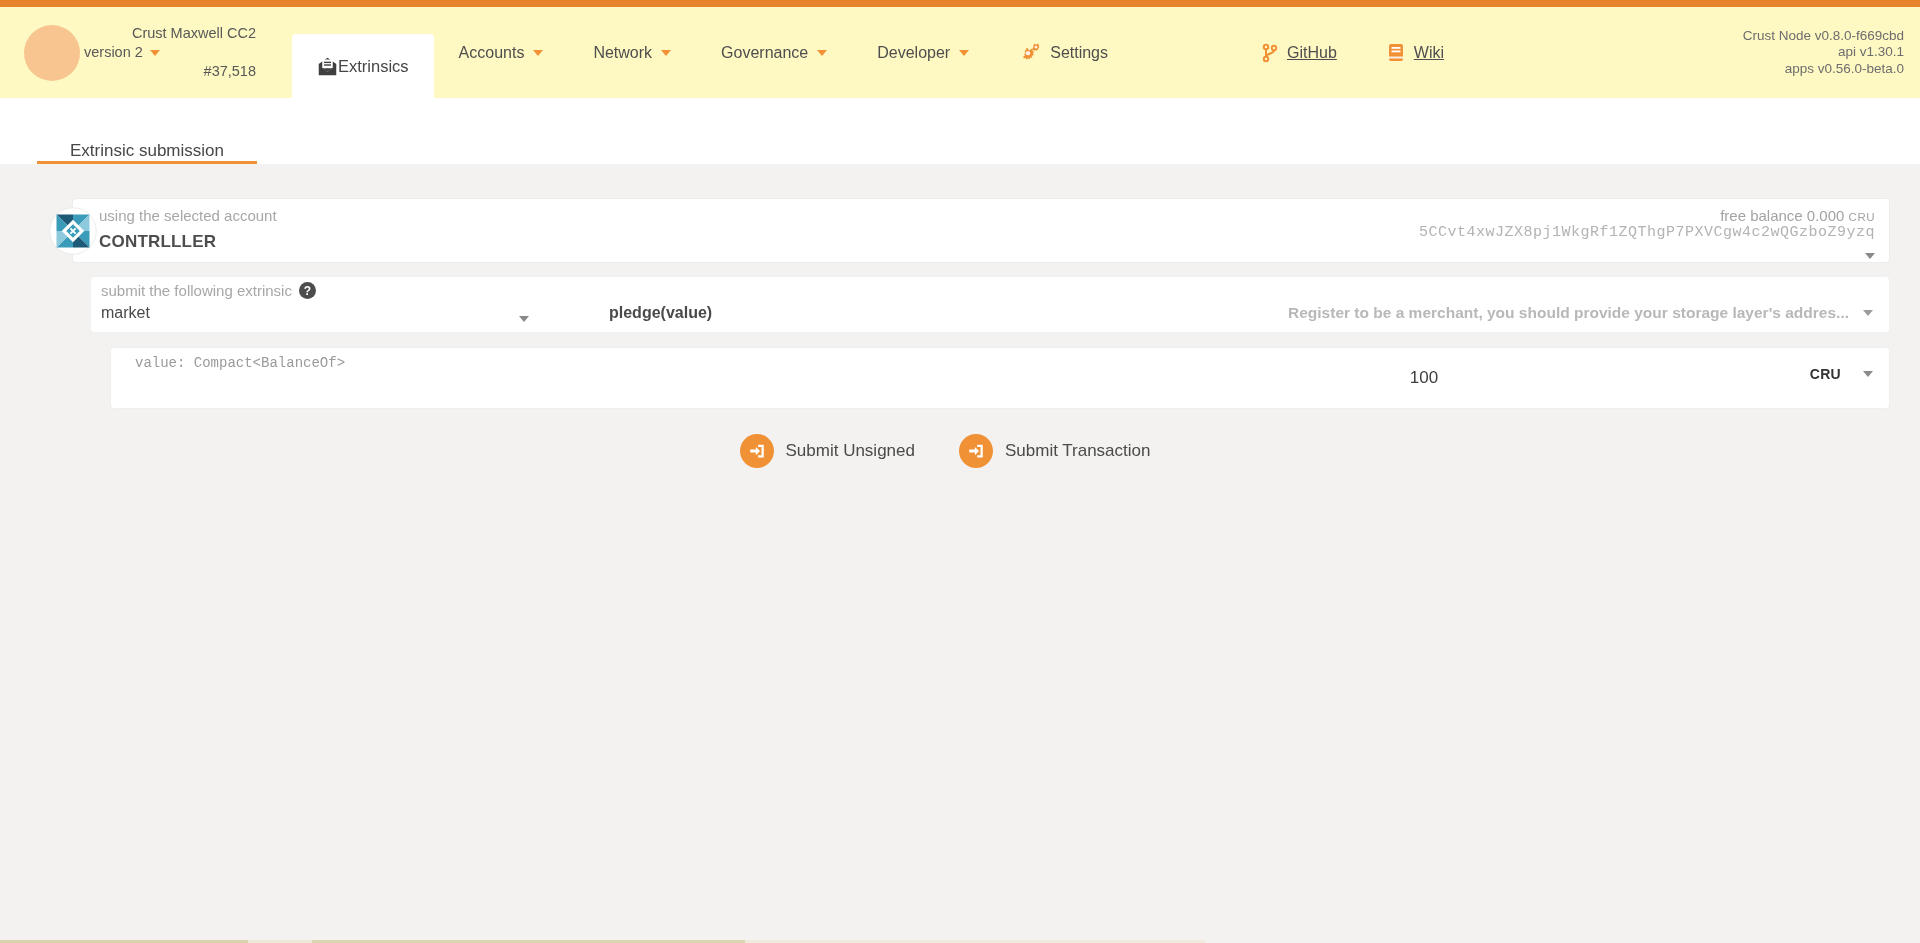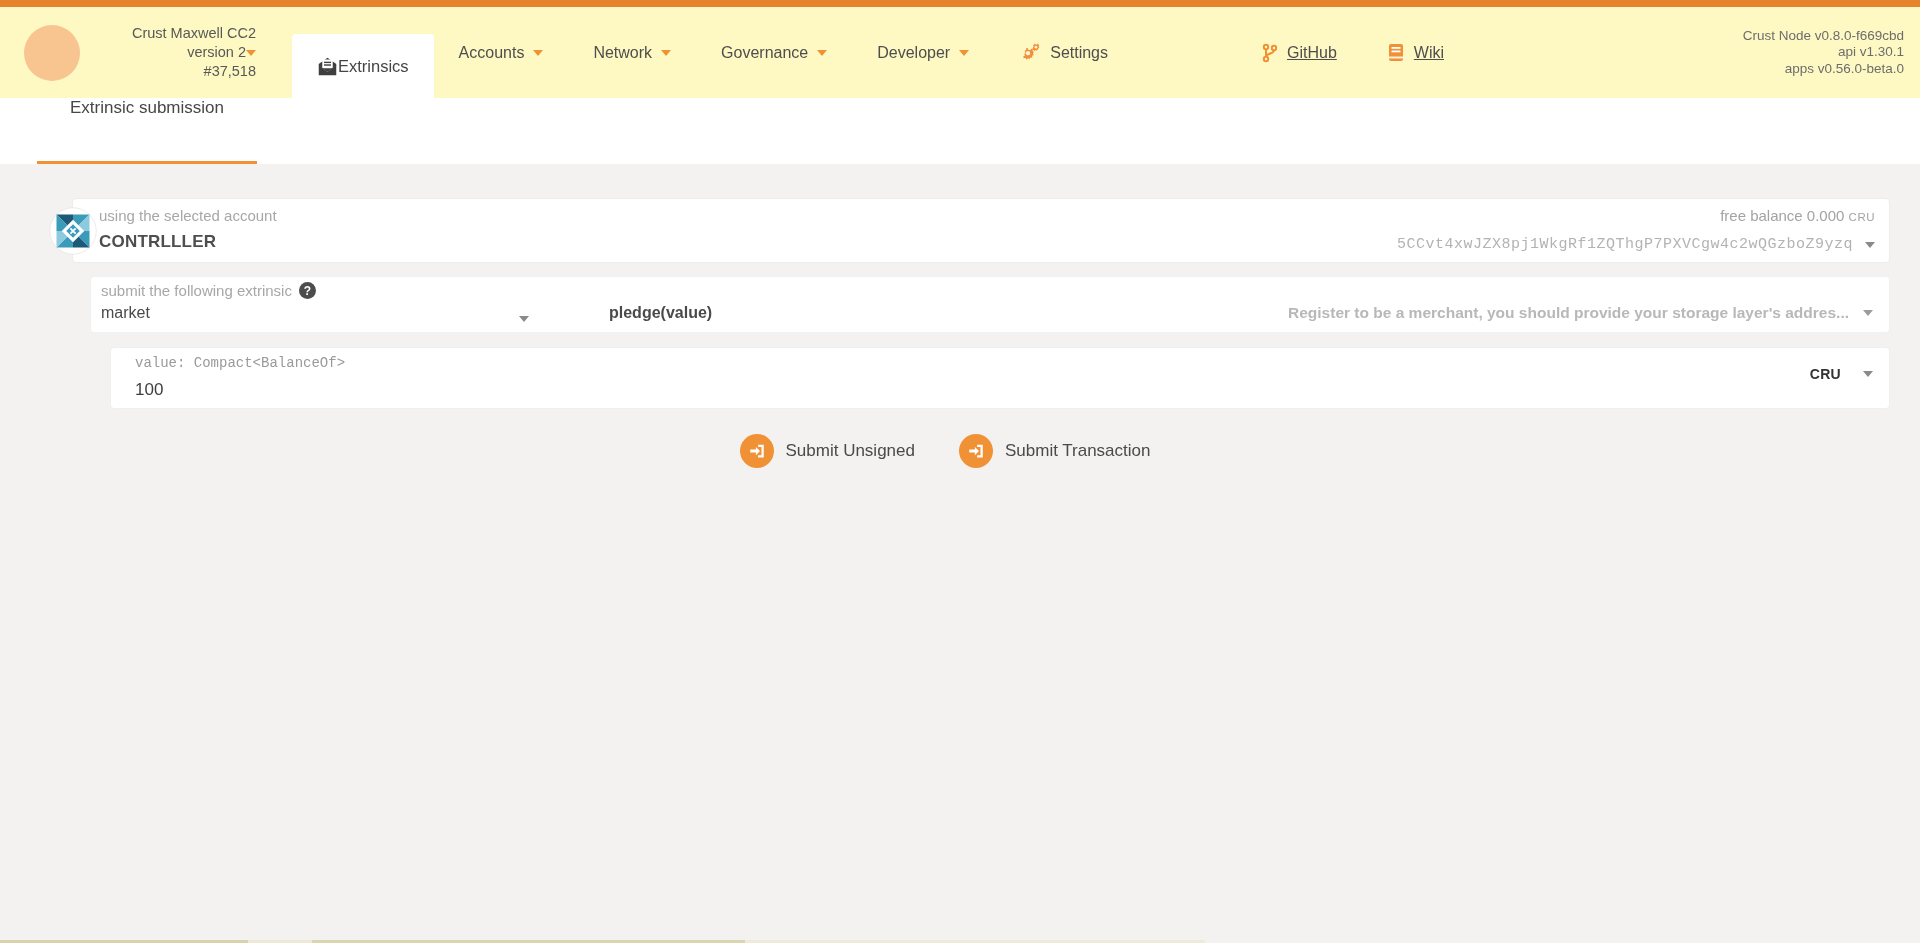--- a/index.html
+++ b/index.html
@@ -4,64 +4,64 @@
 <style>
   * { margin:0; padding:0; box-sizing:border-box; }
   html,body { width:1920px; height:943px; overflow:hidden; }
   body { font-family:"Liberation Sans", sans-serif; background:#f3f2f0; position:relative; color:#4e4e4e; }
 
   
   .top-strip { height:7px; background:#e8832d; }
   .header { height:91px; background:#fef9c3; display:flex; align-items:stretch; padding:0 16px 0 24px; }
   .logo { width:56px; height:56px; border-radius:50%; background:#f8c591; align-self:center; flex:none; }
   .chain-info { width:172px; margin-left:4px; text-align:right; align-self:center; color:#585858; font-size:14.5px; line-height:19px; flex:none; }
-  .chain-info .ver-row { display:flex; justify-content:flex-end; align-items:center; }
+  .chain-info .ver-row { display:flex; align-items:center; gap:7px; }
   .caret { width:0; height:0; border-left:5px solid transparent; border-right:5px solid transparent; border-top:6px solid currentColor; display:inline-block; flex:none; }
   .caret.orange { color:#f19135; }
   .caret.gray { color:#8a8a8a; }
   .caret.light { color:#9c9c9c; }
 
   .active-tab { margin-left:36px; align-self:flex-end; height:64px; background:#ffffff; border-radius:4px 4px 0 0; display:flex; align-items:center; padding:0 25px; font-size:16.5px; color:#454545; cursor:pointer; }
   .main-nav { display:flex; align-items:center; }
   .nav-item { display:flex; align-items:center; gap:9px; padding:0 25px; font-size:16px; color:#4e4e4e; cursor:pointer; height:100%; }
   .nav-item .ico { display:inline-flex; }
   .ext-links { display:flex; margin-left:104px;text-decoration:underline; }
   .node-info { margin-left:auto; align-self:center; text-align:right; color:#6d6d6d; font-size:13.5px; line-height:16.5px; white-space:nowrap; }
 
   
   .subtab-bar { height:66px; background:#ffffff; display:flex; padding-left:37px; }
-  .subtab { width:220px; display:flex; align-items:flex-start; justify-content:center; font-size:17px; color:#474747; border-bottom:3px solid #f19135; cursor:pointer; }
+  .subtab { width:220px; display:flex; align-items:flex-end; justify-content:center; font-size:17px; color:#474747; border-bottom:3px solid #f19135; cursor:pointer; }
 
   
   .content { height:776px; background:#f3f2f0; }
 
   .card { background:#ffffff; border:1px solid #ececec; border-radius:4px; position:relative; }
   .account-card { margin:34px 30px 0 72px; height:65px; display:flex; align-items:stretch; padding:6px 14px 6px 26px; cursor:pointer; }
   .identicon { position:absolute; left:-24px; top:50%; transform:translateY(-50%); width:48px; height:48px; }
   .acct-left { display:flex; flex-direction:column; justify-content:space-between; padding:2px 0 4px 0; }
   .field-label { color:#a7a7a7; font-size:15px; }
   .acct-name { color:#4e4e4e; font-size:17px; font-weight:bold; letter-spacing:.2px; }
   .acct-right { margin-left:auto; display:flex; flex-direction:column; align-items:flex-end; justify-content:space-between; padding:2px 0 3px 0; }
   .balance-line { color:#a3a3a3; font-size:15px; }
   .balance-line .unit { font-size:11.5px; letter-spacing:.5px; }
-  .address-line { display:flex; align-items:center; gap:12px; }
+  .address-line { display:flex; align-items:flex-end; gap:12px;flex-direction:column; }
   .mono { font-family:"Liberation Mono","DejaVu Sans Mono",monospace; }
   .address { color:#b3b3b3; font-size:15px; letter-spacing:.5px; }
 
   .extrinsic-card { margin:13px 30px 0 90px; height:57px; border:1px solid #f1f1f1; display:flex; align-items:stretch; padding:5px 16px 8px 10px;gap:36px; }
   .module-select { width:428px; display:flex; flex-direction:column; justify-content:space-between; cursor:pointer; }
   .label-row { display:flex; align-items:center; gap:7px; }
   .help-icon { width:17px; height:17px; border-radius:50%; background:#4c4c4c; color:#ffffff; font-size:12px; font-weight:bold; display:inline-flex; align-items:center; justify-content:center; cursor:pointer; }
   .module-row { display:flex; align-items:flex-end; justify-content:space-between; font-size:16px; color:#4a4a4a; padding-bottom:2px; }
   .method-select { flex:1; display:flex; align-items:flex-end; padding-bottom:2px; margin-left:44px; cursor:pointer;font-weight:bold; }
   .method-name { font-size:16px; color:#4a4a4a; }
   .method-desc { margin-left:auto; color:#b8b8b8; font-size:15.5px; display:flex; align-items:center; gap:14px; }
 
   .param-card { margin:14px 30px 0 110px; height:62px; border:1px solid #efefef; display:flex; align-items:stretch; padding:7px 16px 8px 24px; }
-  .param-left { display:flex; flex-direction:column; justify-content:space-between; flex:1; }
+  .param-left { display:flex; flex-direction:row; justify-content:space-between; flex:1; }
   .param-type { color:#9a9a9a; font-size:14px; }
   .param-input { border:none; outline:none; font-size:17px; color:#3e3e3e; font-family:"Liberation Sans",sans-serif; background:transparent; width:400px; padding:0; }
   .unit-select { display:flex; align-items:center; gap:22px; align-self:center; margin-top:-8px; cursor:pointer; }
   .unit-label { font-size:14px; font-weight:bold; color:#333333; letter-spacing:.3px; }
 
   .actions { margin:25px 30px 0 0; display:flex; justify-content:center; gap:44px; }
   .action-btn { display:flex; align-items:center; gap:12px; background:none; border:none; font-family:"Liberation Sans",sans-serif; font-size:17px; color:#4a4a4a; cursor:pointer; }
   .btn-icon { width:34px; height:34px; border-radius:50%; background:#f19135; display:flex; align-items:center; justify-content:center; flex:none; }
 
   .bottom-strip { position:absolute; left:0; bottom:0; height:3px; width:100%;

